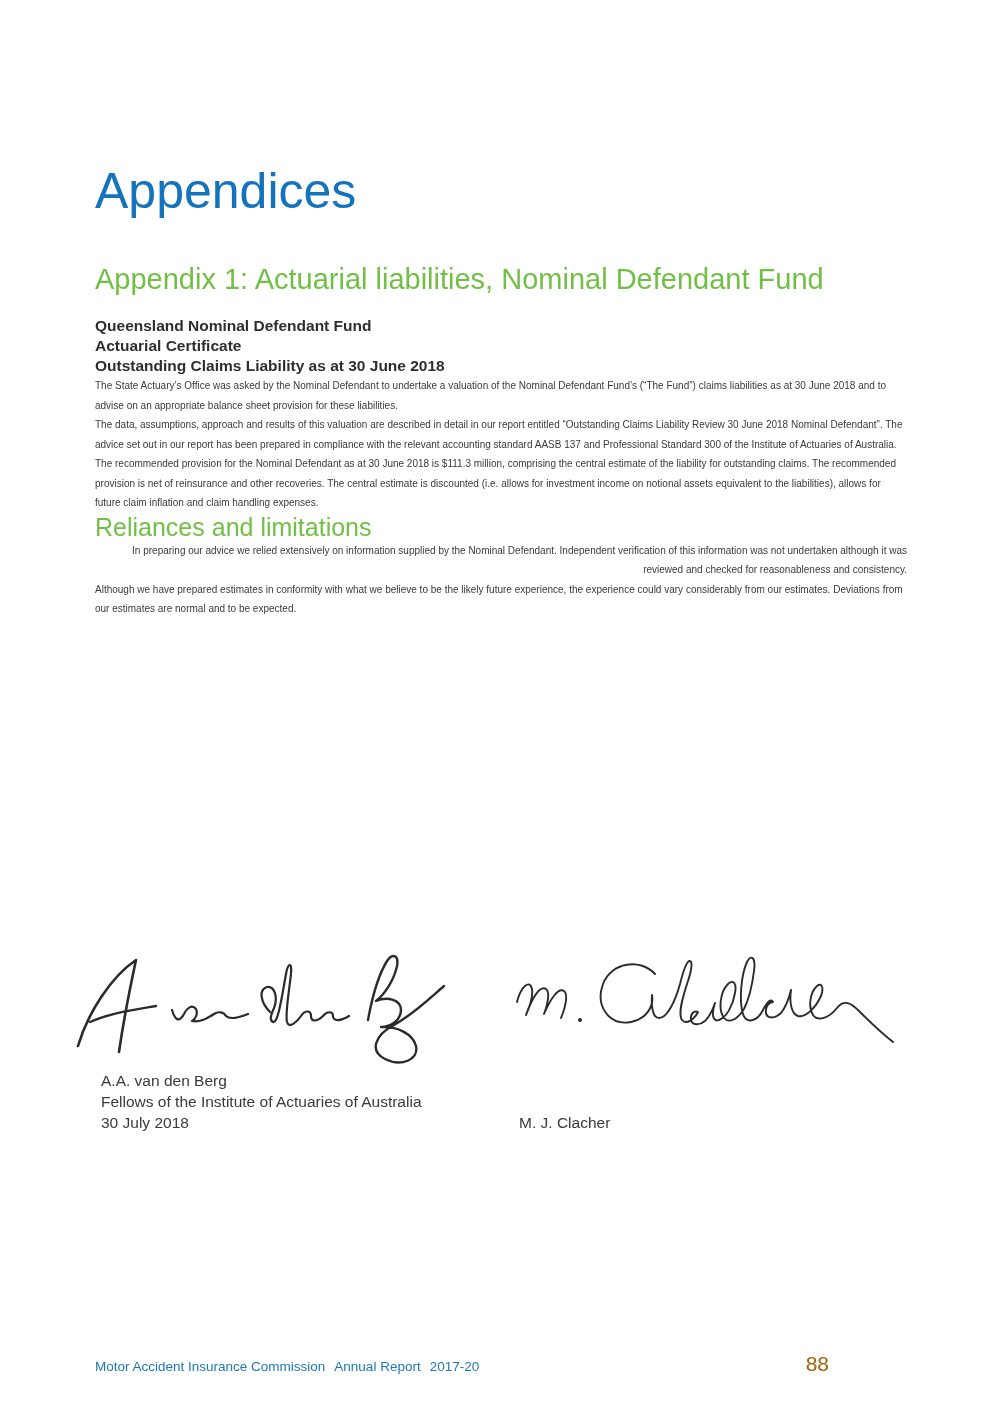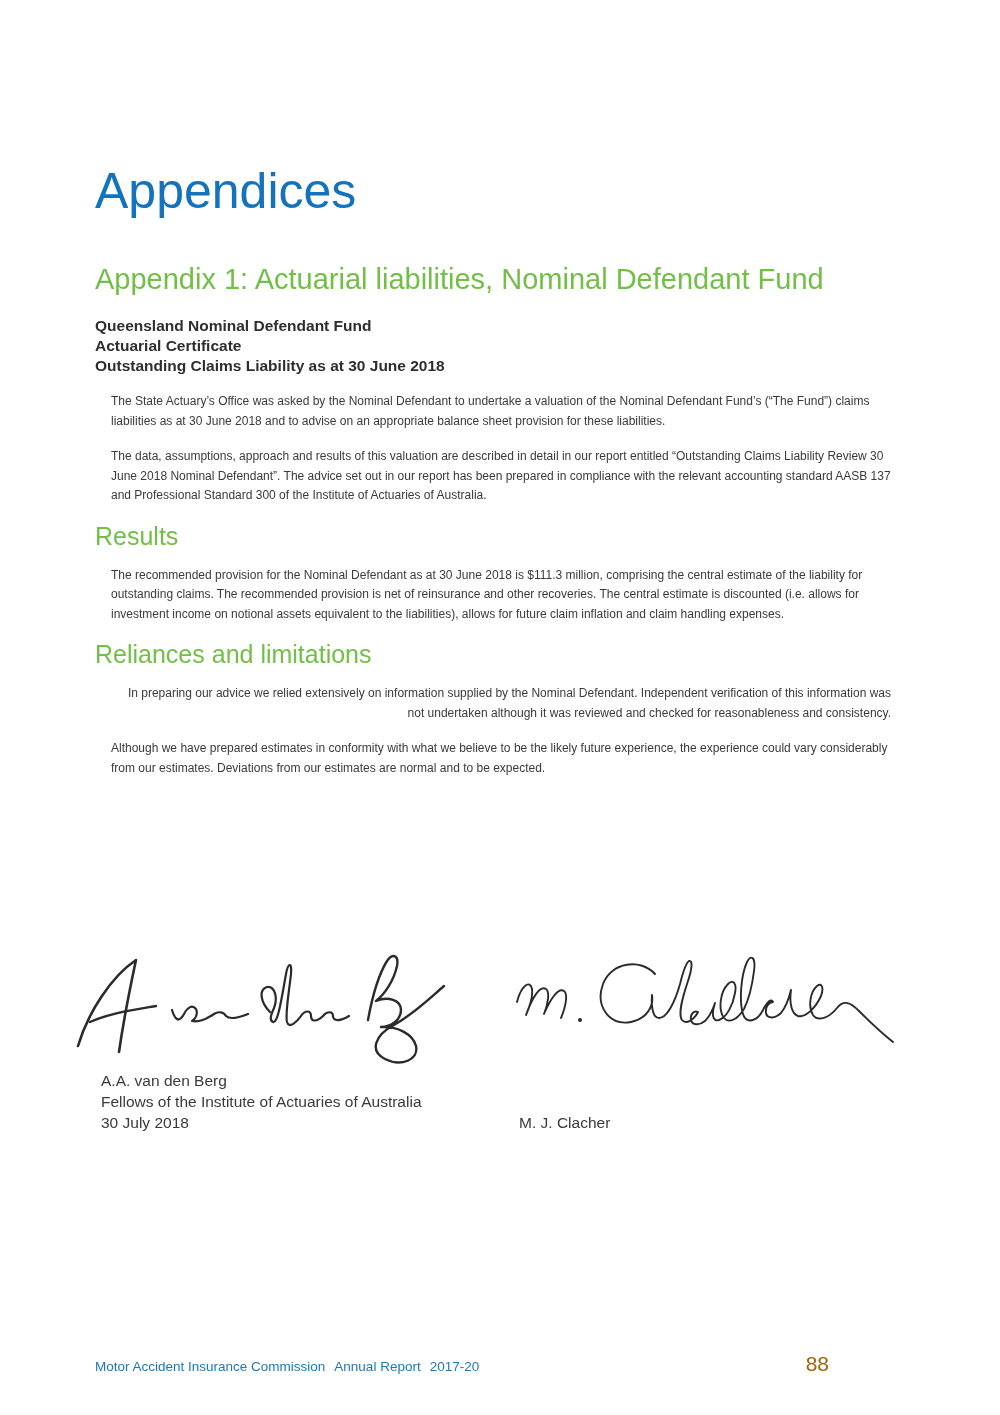--- a/index.html
+++ b/index.html
@@ -34,23 +34,23 @@
     color: #71bf44;
   }
   .cert-header {
     margin-top: 21px;
     font-weight: bold;
     font-size: 15.5px;
     line-height: 20px;
     color: #2e2e2e;
   }
   p.body {
-    font-size: 12px;
+    font-size: 10px;
     line-height: 19.5px;
-    margin: 16px;
+    margin: 0;
     color: #3a3a3a;
   }
   .m-p1 { margin-top: 13px; }
   .m-p2 { margin-top: 11px; }
   .m-results-p { margin-top: 14px; }
   .m-rel-p1 { margin-top: 16px; text-align: right; }
   .m-rel-p2 { margin-top: 14px; }
   h3.section-heading {
     font-size: 25px;
     line-height: 28px;
@@ -116,21 +116,20 @@
 
     <div class="cert-header">
       <div>Queensland Nominal Defendant Fund</div>
       <div>Actuarial Certificate</div>
       <div>Outstanding Claims Liability as at 30 June 2018</div>
     </div>
 
     <p class="body m-p1">The State Actuary’s Office was asked by the Nominal Defendant to undertake a valuation of the Nominal Defendant Fund’s (“The Fund”) claims liabilities as at 30 June 2018 and to advise on an appropriate balance sheet provision for these liabilities.</p>
     <p class="body m-p2">The data, assumptions, approach and results of this valuation are described in detail in our report entitled “Outstanding Claims Liability Review 30 June 2018 Nominal Defendant”. The advice set out in our report has been prepared in compliance with the relevant accounting standard AASB 137 and Professional Standard 300 of the Institute of Actuaries of Australia.</p>
 
-    <h3 class="section-heading m-results-h">Results</h3>
     <p class="body m-results-p">The recommended provision for the Nominal Defendant as at 30 June 2018 is $111.3 million, comprising the central estimate of the liability for outstanding claims. The recommended provision is net of reinsurance and other recoveries. The central estimate is discounted (i.e. allows for investment income on notional assets equivalent to the liabilities), allows for future claim inflation and claim handling expenses.</p>
 
     <h3 class="section-heading m-rel-h">Reliances and limitations</h3>
     <p class="body m-rel-p1">In preparing our advice we relied extensively on information supplied by the Nominal Defendant. Independent verification of this information was not undertaken although it was reviewed and checked for reasonableness and consistency.</p>
     <p class="body m-rel-p2">Although we have prepared estimates in conformity with what we believe to be the likely future experience, the experience could vary considerably from our estimates. Deviations from our estimates are normal and to be expected.</p>
   </div>
 
   <svg class="sig-svg sig-left" width="380" height="120" viewBox="0 0 380 120" aria-hidden="true">
     <path class="sig-stroke" stroke-width="2.6" d="M8,98 C18,64 42,28 66,12 C60,40 53,76 49,104"></path>
     <path class="sig-stroke" stroke-width="2.4" d="M20,74 C40,65 62,62 86,58"></path>

